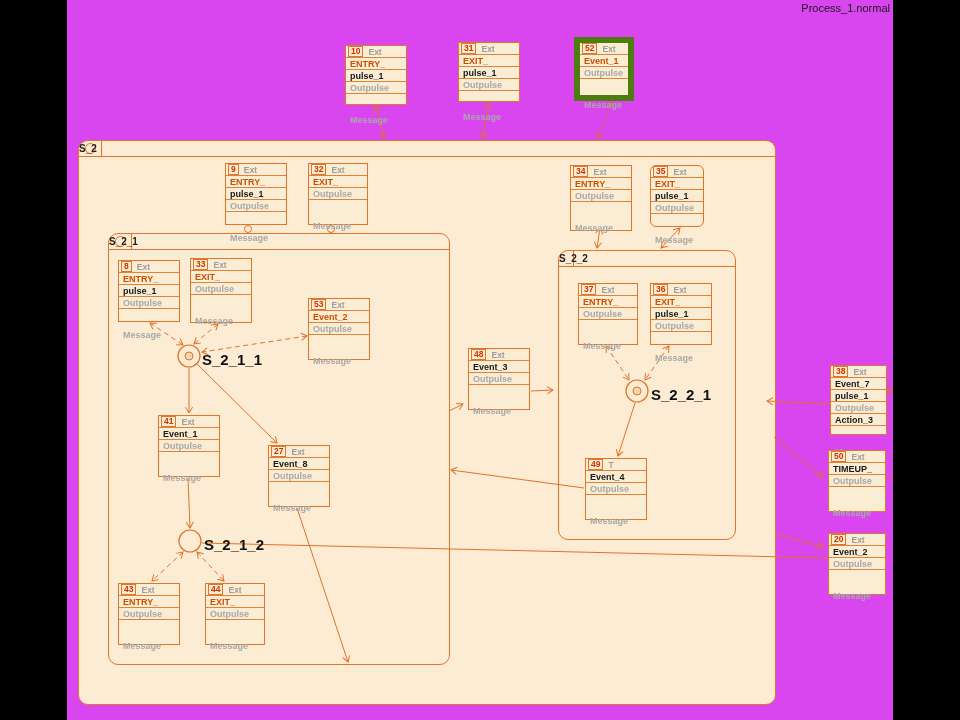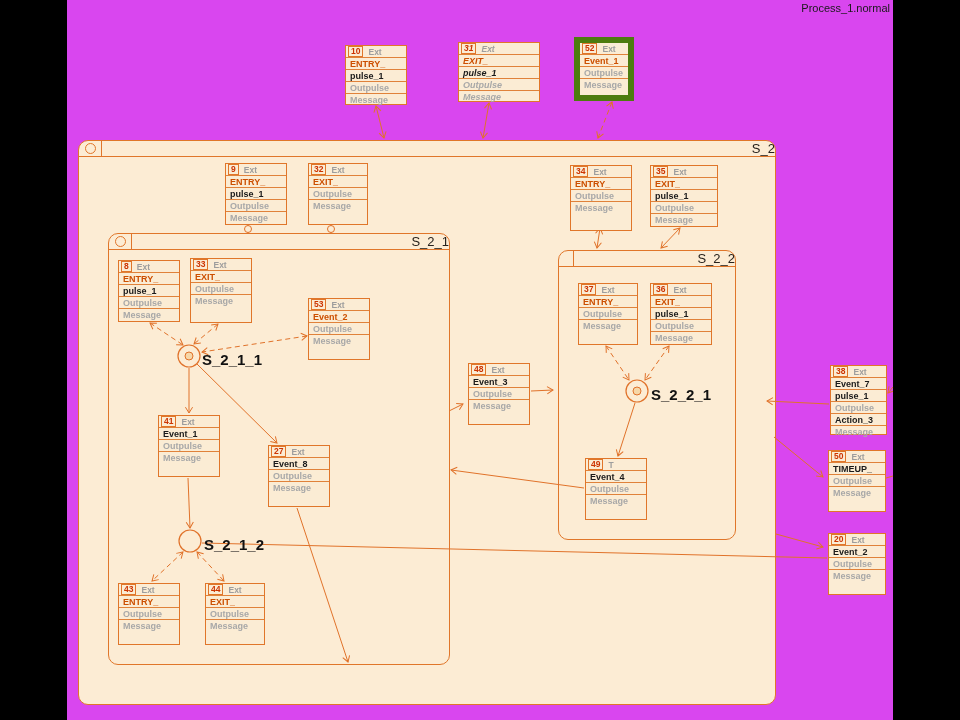--- a/index.html
+++ b/index.html
@@ -11,29 +11,29 @@
   .titlebar{position:absolute;top:2px;right:70px;z-index:6;font-size:11px;color:#1a1a1a;}
   #container-layer,#node-layer{position:absolute;left:0;top:0;width:960px;height:720px;z-index:1;}
   #edge-layer{position:absolute;left:0;top:0;z-index:2;}
   #node-layer{z-index:3;pointer-events:none;}
   #node-layer > *{pointer-events:auto;}
 
   .container{position:absolute;border:1px solid #e0762a;border-radius:10px;background:#fcecd4;box-sizing:border-box;}
   .c-header{position:relative;height:15px;border-bottom:1px solid #e0762a;display:flex;align-items:center;}
   .c-cell{height:100%;border-right:1px solid #e0762a;display:flex;align-items:center;justify-content:center;box-sizing:border-box;}
   .c-icon{width:9px;height:9px;border:1px solid #e0762a;border-radius:50%;background:#fcecd4;display:inline-block;}
-  .c-title{position:absolute;left:0;right:0;text-align:right;font-size:13px;font-weight:400;color:#26211c;}
+  .c-title{position:absolute;left:0;right:0;text-align:left;font-size:10px;font-weight:700;color:#26211c;}
 
   .box{position:absolute;background:#fbecd4;border:1px solid #e0762a;box-sizing:border-box;font-size:9px;line-height:10px;}
   .box.selected{border:6px solid #4d7c0f;}
   .b-header{display:flex;align-items:center;height:12px;border-bottom:1px solid #e0823a;padding-left:2px;box-sizing:border-box;}
   .b-num{border:1px solid #e0762a;color:#cc3300;font-weight:700;font-size:8.5px;line-height:8.5px;padding:0 2px;background:#fbecd4;}
   .b-tag{color:#9d9d9d;font-weight:700;font-size:8.5px;padding-left:5px;}
   .b-row{height:12px;padding-left:4px;box-sizing:border-box;border-bottom:1px solid #e0823a;font-weight:700;display:flex;align-items:center;}
-  .b-row.last{border-bottom:none;}
+  .b-row.last{border-bottom:none;margin-top:20px;}
   .b-row.orange{color:#cc4f00;}
   .b-row.black{color:#1a1a1a;}
   .b-row.muted{color:#a8a8a8;}
 
   .circle-label{position:absolute;font-size:15px;font-weight:700;color:#111;}
   .edge{stroke:#e0722a;stroke-width:1;fill:none;}
   .edge.dashed{stroke-dasharray:5,3.5;}
 </style>
 </head>
 <body>
@@ -133,21 +133,21 @@
       <div class="box" style="left: 345px; top: 45px; width: 62px; height: 60px;">
         <div class="b-header">
           <div class="b-num">10</div>
           <div class="b-tag">Ext</div>
         </div>
         <div class="b-row orange">ENTRY_</div>
         <div class="b-row black">pulse_1</div>
         <div class="b-row muted">Outpulse</div>
         <div class="b-row muted last">Message</div>
       </div>
-      <div class="box" style="left: 458px; top: 42px; width: 82px; height: 60px; font-style: italic;">
+      <div class="box" style="left: 458px; top: 42px; width: 62px; height: 60px;">
         <div class="b-header">
           <div class="b-num">31</div>
           <div class="b-tag">Ext</div>
         </div>
         <div class="b-row orange">EXIT_</div>
         <div class="b-row black">pulse_1</div>
         <div class="b-row muted">Outpulse</div>
         <div class="b-row muted last">Message</div>
       </div>
       <div class="box selected" style="left: 574px; top: 37px; width: 60px; height: 64px;">
@@ -180,21 +180,21 @@
       </div>
       <div class="box" style="left: 570px; top: 165px; width: 62px; height: 66px; text-align: center;">
         <div class="b-header">
           <div class="b-num">34</div>
           <div class="b-tag">Ext</div>
         </div>
         <div class="b-row orange">ENTRY_</div>
         <div class="b-row muted">Outpulse</div>
         <div class="b-row muted last">Message</div>
       </div>
-      <div class="box" style="left: 650px; top: 165px; width: 68px; height: 62px;">
+      <div class="box" style="left: 650px; top: 165px; width: 54px; height: 62px; border-radius: 6px;">
         <div class="b-header">
           <div class="b-num">35</div>
           <div class="b-tag">Ext</div>
         </div>
         <div class="b-row orange">EXIT_</div>
         <div class="b-row black">pulse_1</div>
         <div class="b-row muted">Outpulse</div>
         <div class="b-row muted last">Message</div>
       </div>
       <div class="box" style="left: 118px; top: 260px; width: 62px; height: 62px;">
@@ -236,21 +236,21 @@
       </div>
       <div class="box" style="left: 268px; top: 445px; width: 62px; height: 62px;">
         <div class="b-header">
           <div class="b-num">27</div>
           <div class="b-tag">Ext</div>
         </div>
         <div class="b-row black">Event_8</div>
         <div class="b-row muted">Outpulse</div>
         <div class="b-row muted last">Message</div>
       </div>
-      <div class="box" style="left: 468px; top: 363px; width: 62px; height: 62px;">
+      <div class="box" style="left: 468px; top: 348px; width: 62px; height: 62px;">
         <div class="b-header">
           <div class="b-num">48</div>
           <div class="b-tag">Ext</div>
         </div>
         <div class="b-row black">Event_3</div>
         <div class="b-row muted">Outpulse</div>
         <div class="b-row muted last">Message</div>
       </div>
       <div class="box" style="left: 578px; top: 283px; width: 60px; height: 62px;">
         <div class="b-header">

